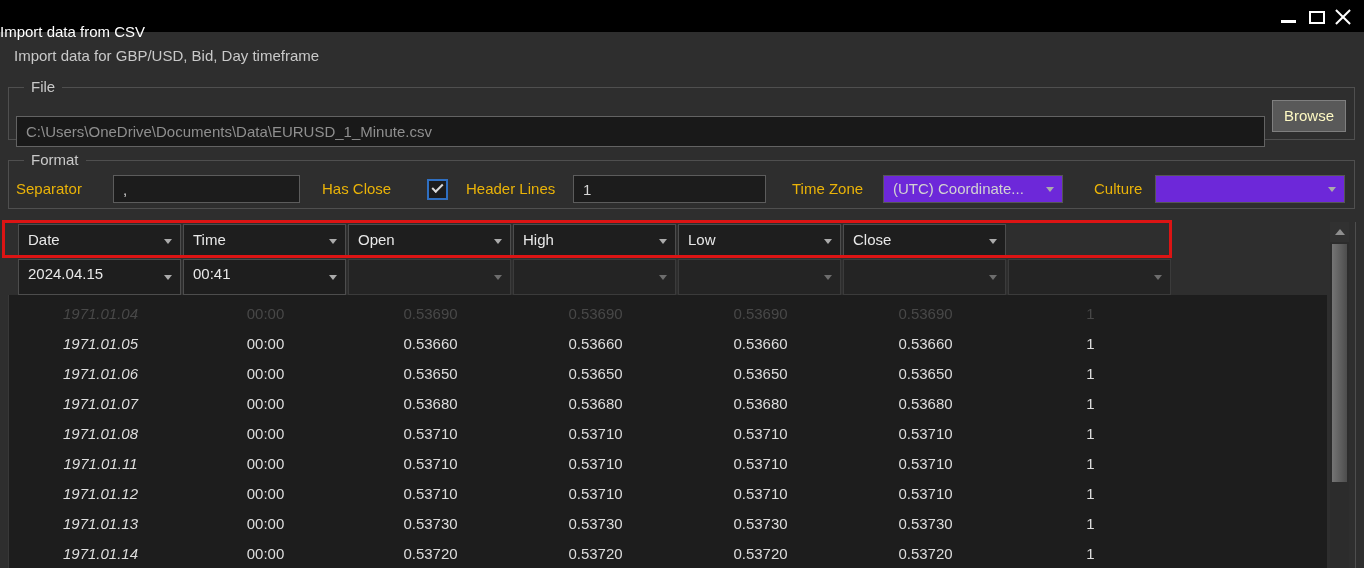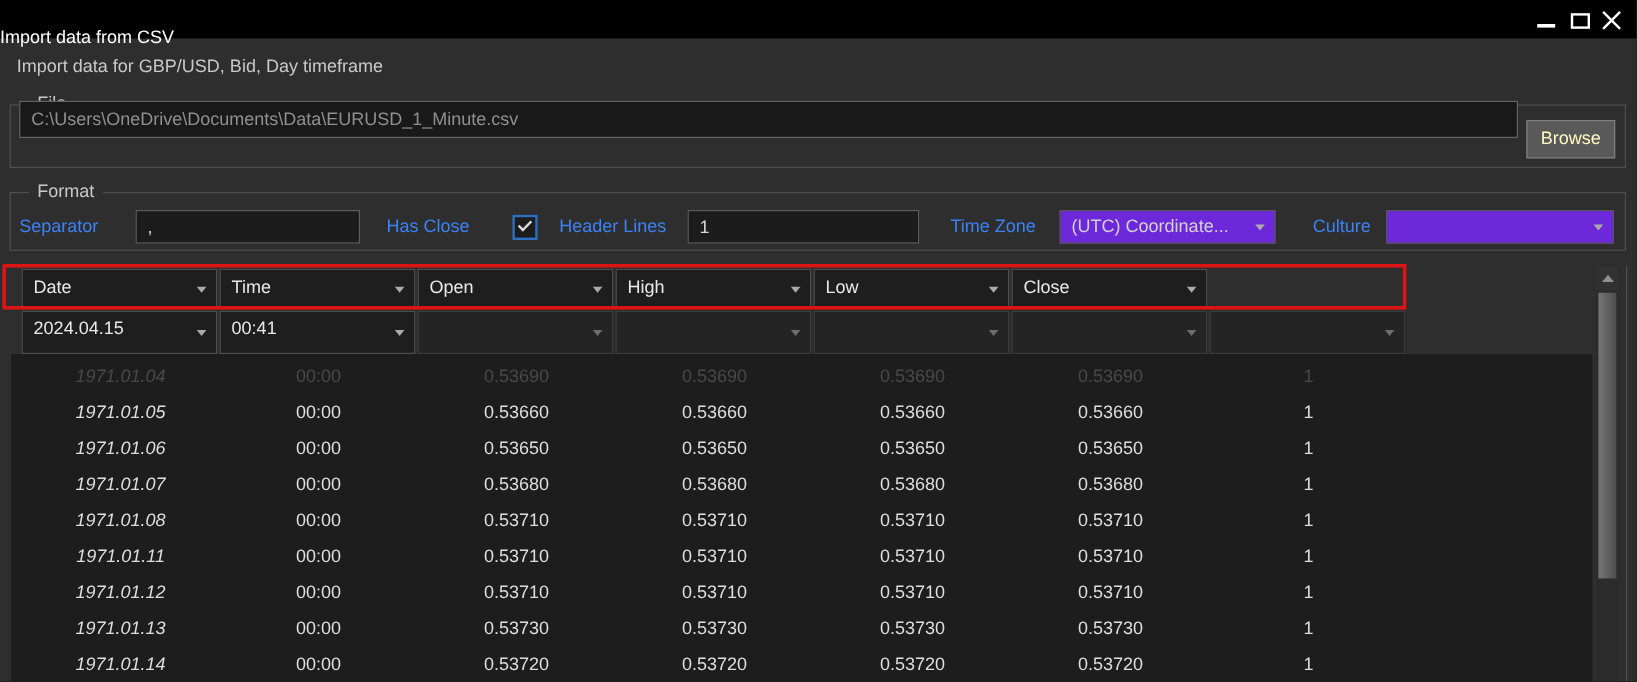--- a/index.html
+++ b/index.html
@@ -24,31 +24,31 @@
   .subtitle { position:absolute; left:14px; top:47px; font-size:15px; color:#c9c9c9; }
   
   .groupbox { position:absolute; border:1px solid #4f4f4f; }
   .gb-file   { left:8px; top:87px;  width:1347px; height:53px; }
   .gb-format { left:8px; top:160px; width:1347px; height:49px; }
   .gb-legend { position:absolute; font-size:15px; color:#c9c9c9; background:#2e2e2e; padding:0 7px; }
   .lg-file   { left:24px; top:78px; }
   .lg-format { left:24px; top:151px; }
   
   .file-input {
-    position:absolute; left:16px; top:84px; width:1249px; height:31px;
+    position:absolute; left:16px; top:116px; width:1249px; height:31px;
     background:#191919; border:1px solid #636363; color:#8f8f8f;
     font-size:15px; padding:0 9px; font-family:"Liberation Sans", sans-serif; outline:none;
   }
   .browse-btn {
     position:absolute; left:1272px; top:100px; width:74px; height:32px;
     background:#595959; border:1px solid #7f7f7f; color:#fef9c3;
     font-size:15px; text-align:center; line-height:30px; cursor:default;
   }
   
-  .flabel { position:absolute; top:175px; height:28px; line-height:28px; font-size:15px; color:#3b82f6; }
+  .flabel { position:absolute; top:175px; height:28px; line-height:28px; font-size:15px; color:#eab308; }
   .finput {
     position:absolute; top:175px; height:28px; background:#1c1c1c;
     border:1px solid #5c5c5c; color:#d6d6d6; font-size:15px; padding:0 9px;
     font-family:"Liberation Sans", sans-serif; outline:none;
   }
   .checkbox {
     position:absolute; left:427px; top:179px; width:21px; height:21px;
     border:2px solid #2f6fc1; background:#1c1c1c;
   }
   .check-glyph {

